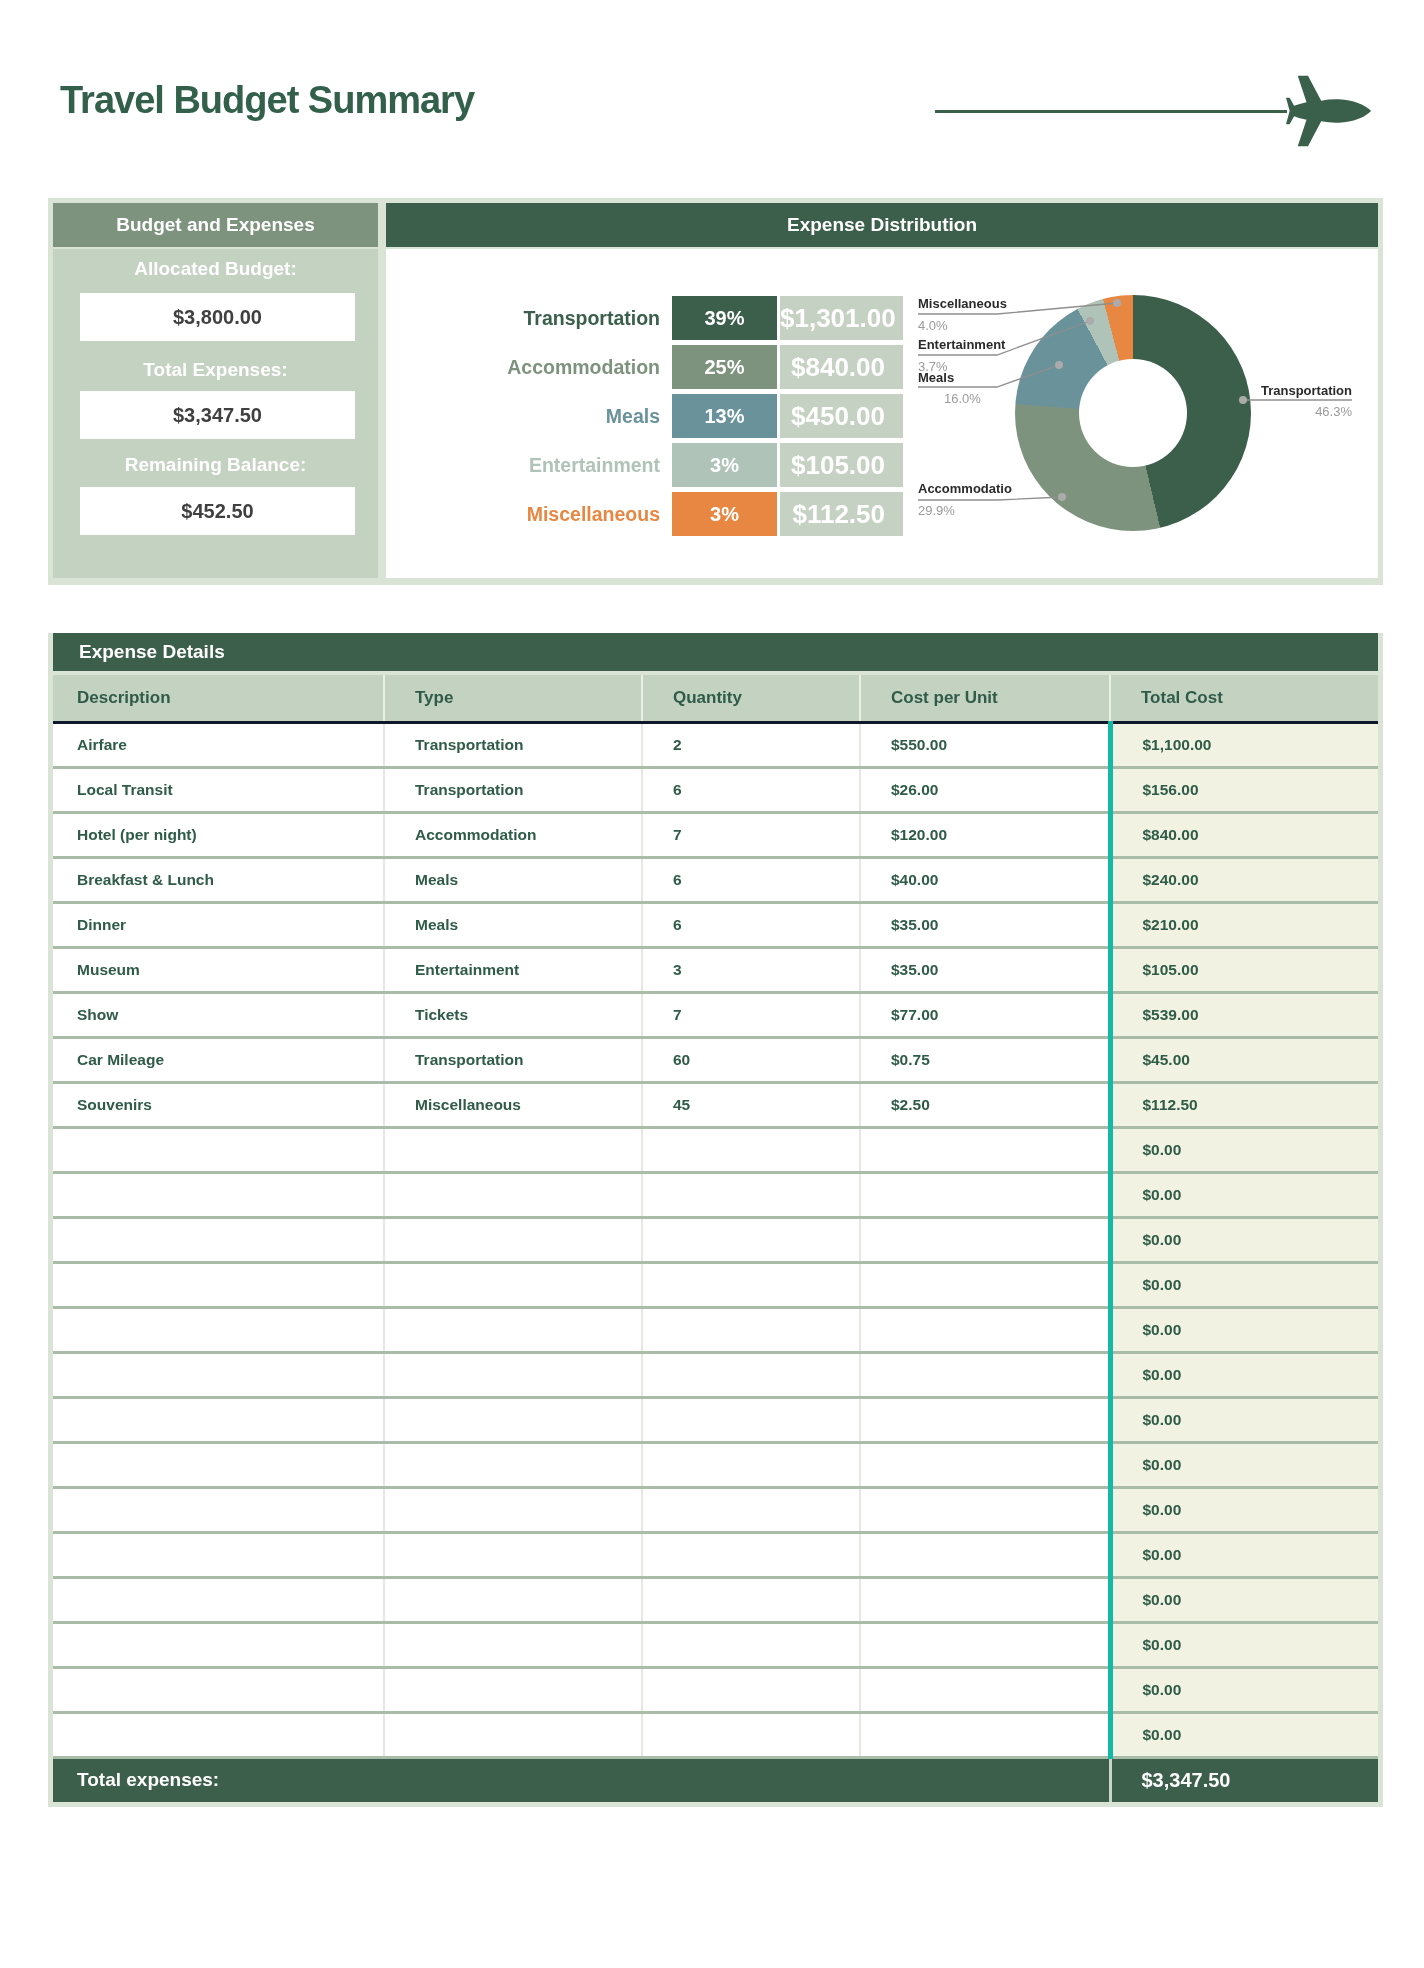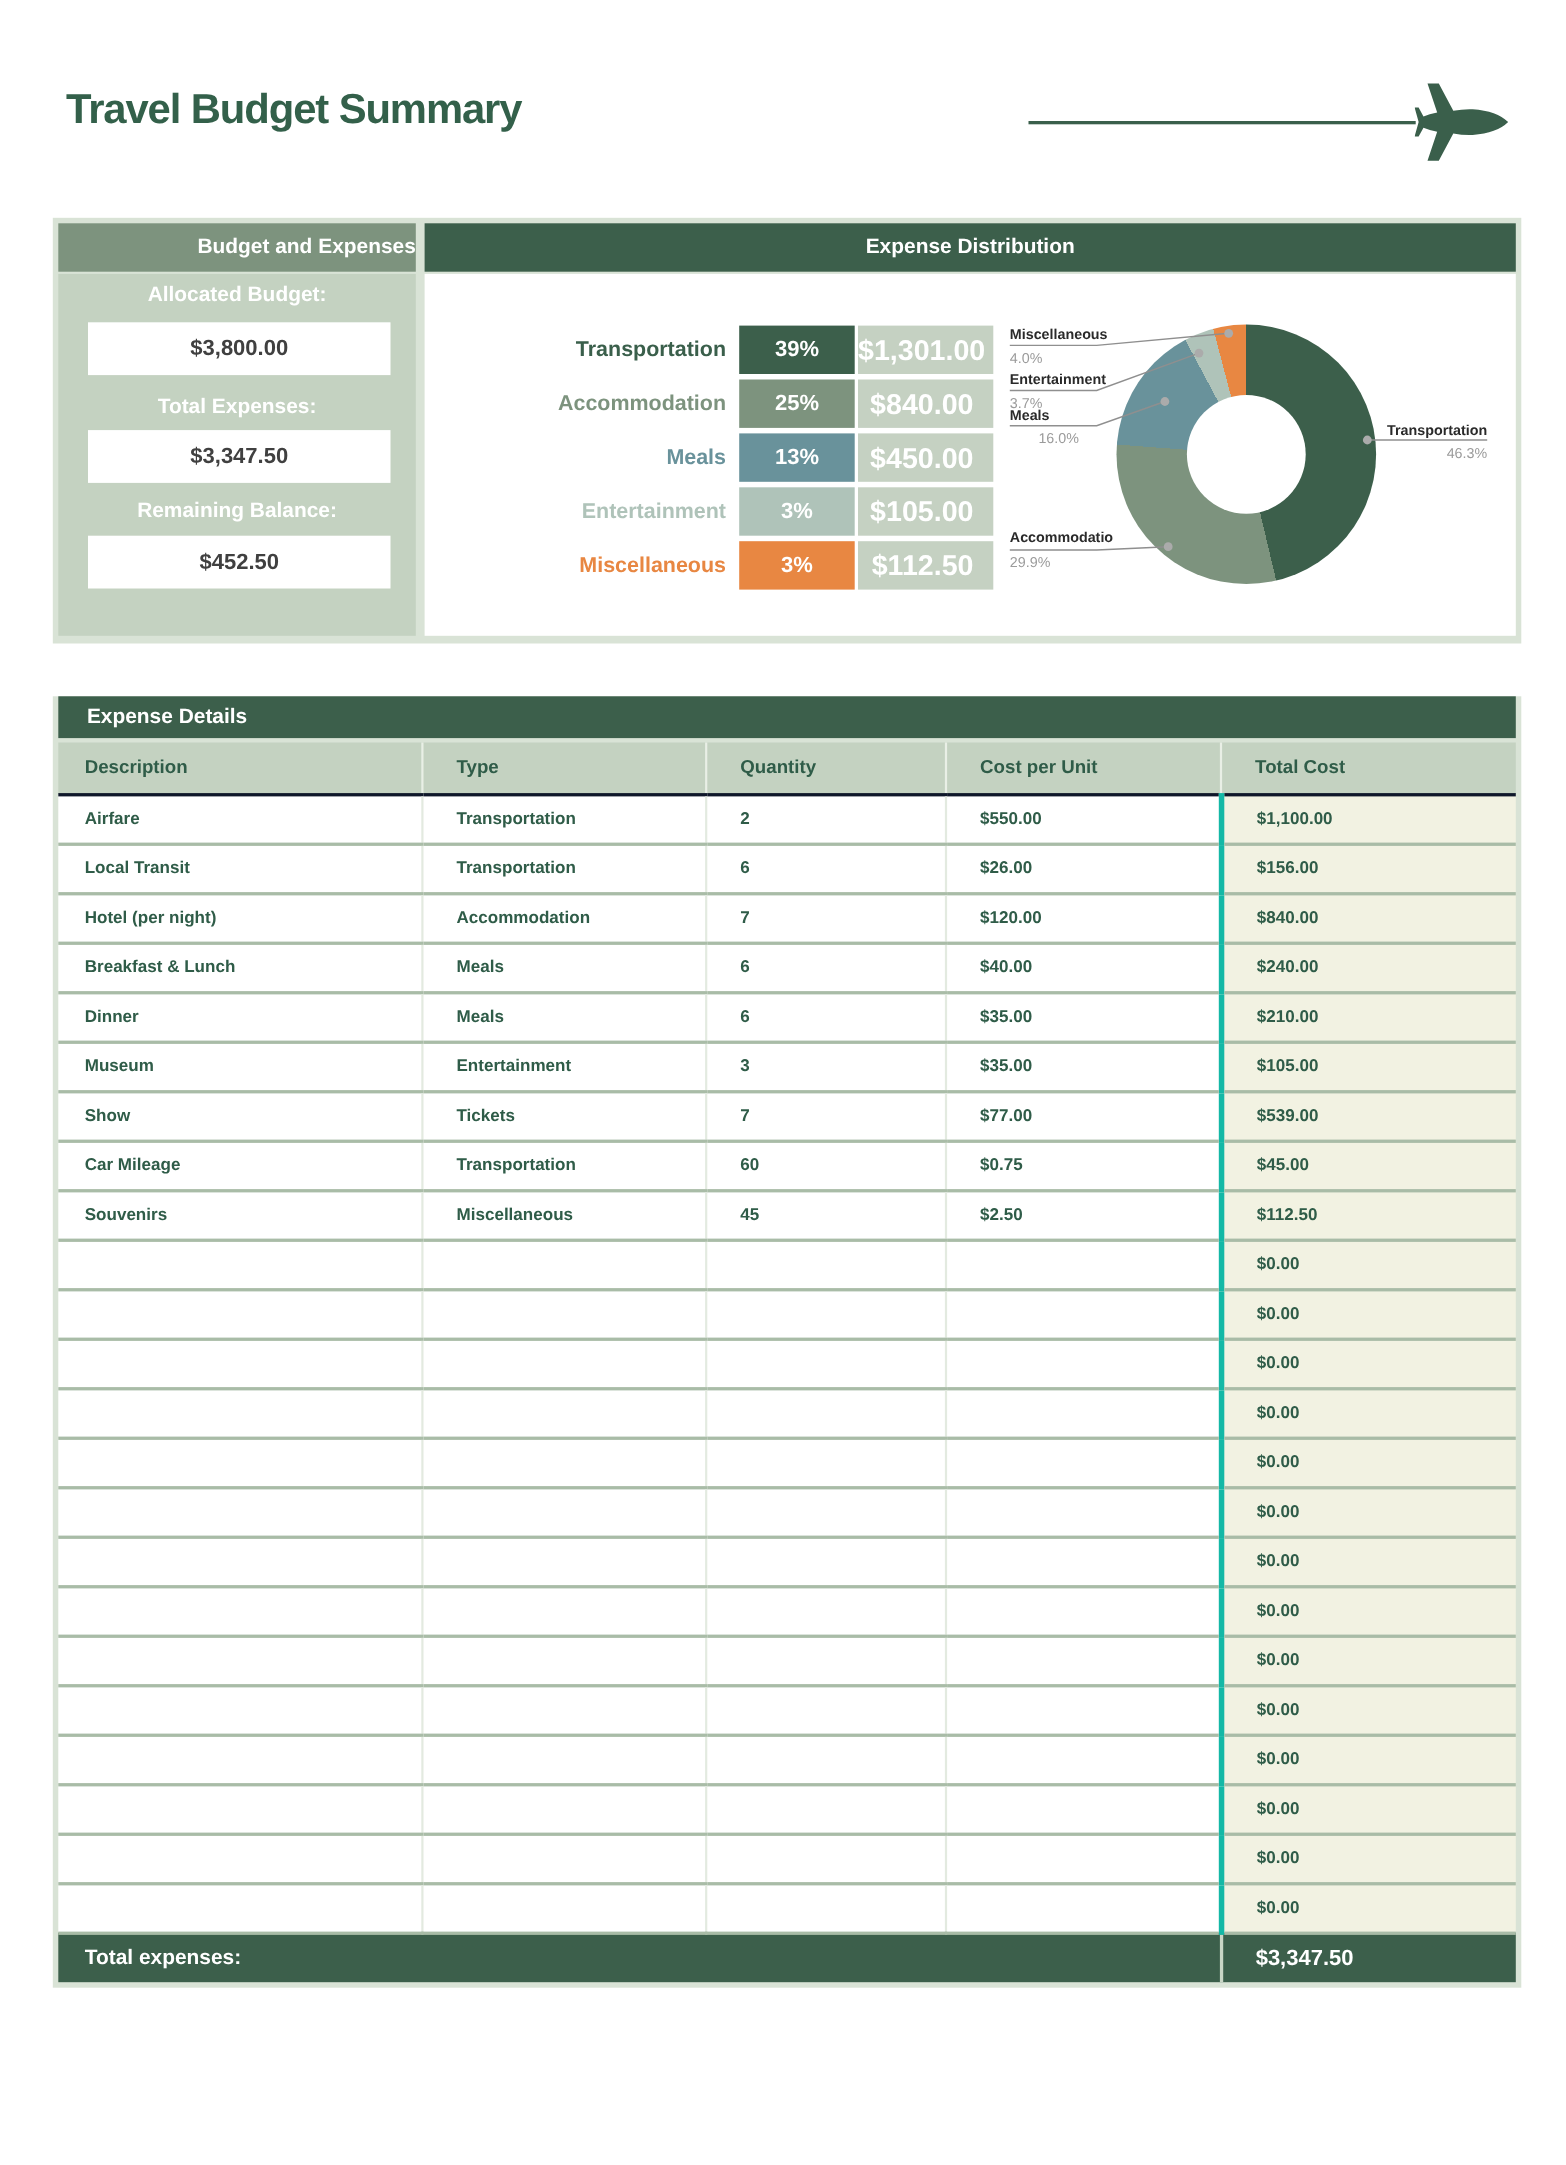--- a/index.html
+++ b/index.html
@@ -11,21 +11,21 @@
   
   .title{
     position:absolute;left:60px;top:74px;font-size:38px;line-height:52px;
     font-weight:bold;letter-spacing:-1px;color:#33604A;
   }
   .deco-line{position:absolute;left:935px;top:110px;width:352px;height:3px;background:#3A5F4B;}
   .plane{position:absolute;left:1286px;top:70px;width:88px;height:82px;}
   
   .summary{position:absolute;left:48px;top:198px;width:1335px;height:387px;background:#D9E3D6;}
   .sum-left-head{position:absolute;left:5px;top:5px;width:325px;height:44px;background:#7D937E;
-    color:#fff;font-size:19px;font-weight:bold;text-align:right;line-height:44px;}
+    color:#fff;font-size:19px;font-weight:bold;text-align:center;line-height:44px;}
   .sum-left-body{position:absolute;left:5px;top:51px;width:325px;height:329px;background:#C4D2C1;}
   .sum-label{position:absolute;left:5px;width:325px;text-align:center;color:#fff;
     font-size:19px;font-weight:bold;}
   .sum-box{position:absolute;left:32px;width:275px;height:48px;background:#fff;
     color:#404040;font-size:20px;font-weight:bold;text-align:center;line-height:48px;}
   .sum-right-head{position:absolute;left:338px;top:5px;width:992px;height:44px;background:#3C5F4B;
     color:#fff;font-size:19px;font-weight:bold;text-align:center;line-height:44px;}
   .sum-right-body{position:absolute;left:338px;top:51px;width:992px;height:329px;background:#fff;}
   
   .dist-row-label{position:absolute;left:338px;width:274px;height:44px;line-height:44px;

